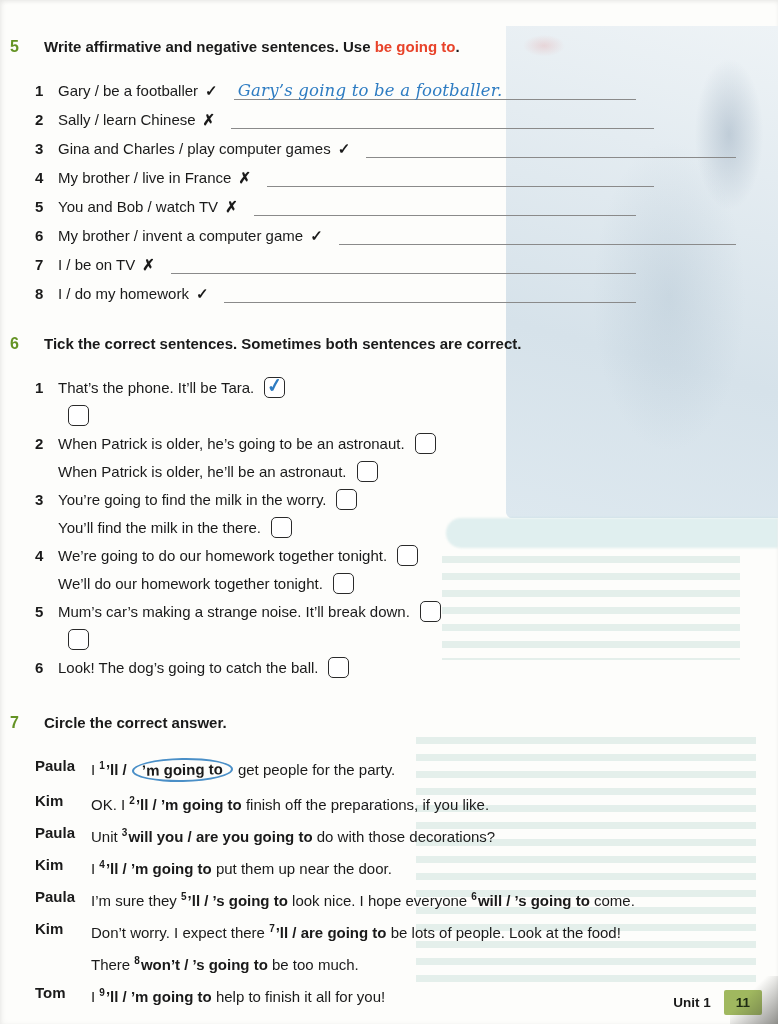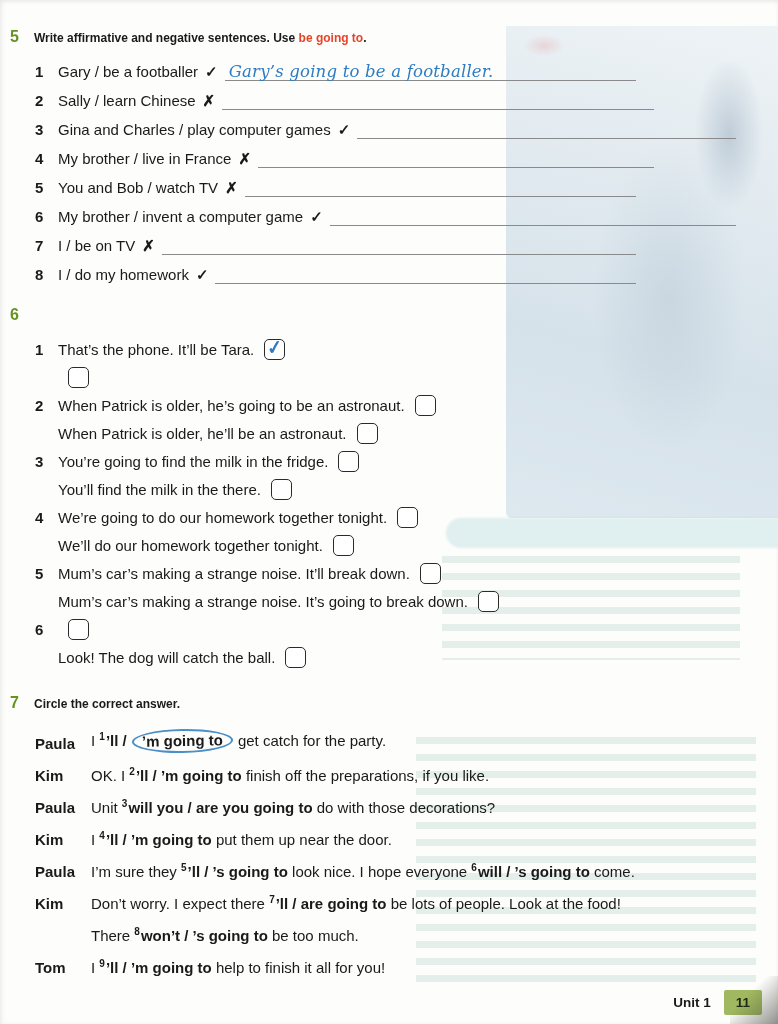--- a/index.html
+++ b/index.html
@@ -27,49 +27,49 @@
   .bleed-a{top:556px;right:38px;width:298px;height:104px;}
   .bleed-b{top:737px;right:22px;width:340px;height:248px;}
   .corner-shadow{position:absolute;right:0;bottom:0;width:48px;height:48px;z-index:2;
     background:linear-gradient(315deg,rgba(55,55,50,.55),rgba(55,55,50,0) 62%);}
 
   .content{position:relative;z-index:1;padding:28px 14px 0 10px;}
 
   
   .ex-head{display:flex;align-items:baseline;margin:0 0 15px 0;}
   .ex-num{color:#649324;width:24px;flex:0 0 24px;font-weight:700;font-size:16px;}
-  .ex-title{font-size:12px;font-weight:700;margin:0;text-align:center;}
+  .ex-title{font-size:15px;font-weight:700;margin:10px;text-align:center;}
   .hl{color:#e8432a;}
 
   
   .ex5-row{display:flex;align-items:flex-end;margin:0 0 9px 0;line-height:18px;padding-left:25px;}
   .ex5-row .num{width:23px;flex:0 0 23px;font-weight:700;}
   .ex5-row .prompt{white-space:nowrap;text-align:right;}
   .mark{font-weight:700;margin-left:7px;}
   .mark.cross{font-size:15px;}
-  .answer-line{flex:1;border-bottom:1.2px solid #8a8a8a;margin-left:7px;height:19px;position:relative;}
+  .answer-line{flex:1;border-bottom:1.2px solid #8a8a8a;margin-left:16px;height:19px;position:relative;}
   .ex5-row.short .answer-line{margin-right:128px;}
   .ex5-row.med   .answer-line{margin-right:110px;}
   .ex5-row.long  .answer-line{margin-right:28px;}
   .handwriting{position:absolute;left:4px;bottom:-1px;white-space:nowrap;
     font-family:"DejaVu Serif",serif;font-style:italic;
     color:#2e7cc2;font-size:16.5px;letter-spacing:.2px;}
 
   
   .section{margin-top:22px;}
   .ex6-pair{margin:0 0 7px 0;}
   .ex6-line{display:flex;align-items:center;margin:0 0 7px 0;line-height:18px;padding-left:25px;}
   .ex6-line .num{width:23px;flex:0 0 23px;font-weight:700;}
   .checkbox{width:19px;height:19px;flex:0 0 19px;border:1.7px solid #2a2a2a;border-radius:5px;
     margin-left:10px;display:inline-flex;align-items:center;justify-content:center;background:#fff;}
   .tick{color:#2e7cc2;font-weight:700;font-size:19px;transform:rotate(-8deg) translateY(-2px);}
 
   
   .section7{margin-top:26px;}
-  .ex7-line{display:flex;margin:0 0 9px 0;line-height:19px;padding-left:25px;align-items:flex-end;}
+  .ex7-line{display:flex;margin:0 0 9px 0;line-height:19px;padding-left:25px;}
   .speaker{width:56px;flex:0 0 56px;font-weight:700;}
   .dialogue{flex:1;}
   .dialogue strong{font-weight:700;}
   .dialogue sup{font-size:10px;font-weight:700;margin-right:1px;}
   .circle{display:inline-block;border:2.2px solid #4a8fc7;border-radius:50%;
     padding:0 8px 1px 8px;margin:0 1px;transform:rotate(-1deg);}
 
   
   .footer{position:absolute;right:16px;bottom:9px;display:flex;align-items:center;gap:13px;z-index:1;}
   .unit{font-weight:700;font-size:13.5px;}
@@ -143,20 +143,21 @@
             <span class="prompt">I / do my homework</span>
             <span class="mark check">✓</span>
             <div class="answer-line"></div>
           </div>
         </div>
     </section>
 
     <section class="section">
       <div class="ex-head">
         <span class="ex-num">6</span>
+        <h2 class="ex-title">Tick the correct sentences. Sometimes both sentences are correct.</h2>
       </div>
       <div>
           <div class="ex6-pair">
             <div class="ex6-line">
               <span class="num">1</span>
               <span class="sentence">That’s the phone. It’ll be Tara.</span>
               <span class="checkbox">
                 <span class="tick">✓</span>
               </span>
             </div>
@@ -173,21 +174,21 @@
             </div>
             <div class="ex6-line">
               <span class="num"></span>
               <span class="sentence">When Patrick is older, he’ll be an astronaut.</span>
               <span class="checkbox"></span>
             </div>
           </div>
           <div class="ex6-pair">
             <div class="ex6-line">
               <span class="num">3</span>
-              <span class="sentence">You’re going to find the milk in the fridge.</span>
+              <span class="sentence">You’re going to find the milk in the worry.</span>
               <span class="checkbox"></span>
             </div>
             <div class="ex6-line">
               <span class="num"></span>
               <span class="sentence">You’ll find the milk in the there.</span>
               <span class="checkbox"></span>
             </div>
           </div>
           <div class="ex6-pair">
             <div class="ex6-line">
@@ -202,47 +203,42 @@
             </div>
           </div>
           <div class="ex6-pair">
             <div class="ex6-line">
               <span class="num">5</span>
               <span class="sentence">Mum’s car’s making a strange noise. It’ll break down.</span>
               <span class="checkbox"></span>
             </div>
             <div class="ex6-line">
               <span class="num"></span>
-              <span class="sentence">Mum’s car’s making a strange noise. It’s going to break down.</span>
               <span class="checkbox"></span>
             </div>
           </div>
           <div class="ex6-pair">
             <div class="ex6-line">
               <span class="num">6</span>
-              <span class="checkbox"></span>
-            </div>
-            <div class="ex6-line">
-              <span class="num"></span>
-              <span class="sentence">Look! The dog will catch the ball.</span>
+              <span class="sentence">Look! The dog’s going to catch the ball.</span>
               <span class="checkbox"></span>
             </div>
           </div>
         </div>
     </section>
 
     <section class="section7">
       <div class="ex-head">
         <span class="ex-num">7</span>
         <h2 class="ex-title">Circle the correct answer.</h2>
       </div>
       <div>
           <div class="ex7-line">
             <span class="speaker">Paula</span>
-            <span class="dialogue"><span class="plain">I </span><sup class="sup">1</sup><strong class="opt">’ll / </strong><span class="circle"><strong class="opt">’m going to</strong></span><span class="plain"> get catch for the party.</span></span>
+            <span class="dialogue"><span class="plain">I </span><sup class="sup">1</sup><strong class="opt">’ll / </strong><span class="circle"><strong class="opt">’m going to</strong></span><span class="plain"> get people for the party.</span></span>
           </div>
           <div class="ex7-line">
             <span class="speaker">Kim</span>
             <span class="dialogue"><span class="plain">OK. I </span><sup class="sup">2</sup><strong class="opt">’ll / ’m going to</strong><span class="plain"> finish off the preparations, if you like.</span></span>
           </div>
           <div class="ex7-line">
             <span class="speaker">Paula</span>
             <span class="dialogue"><span class="plain">Unit </span><sup class="sup">3</sup><strong class="opt">will you / are you going to</strong><span class="plain"> do with those decorations?</span></span>
           </div>
           <div class="ex7-line">

